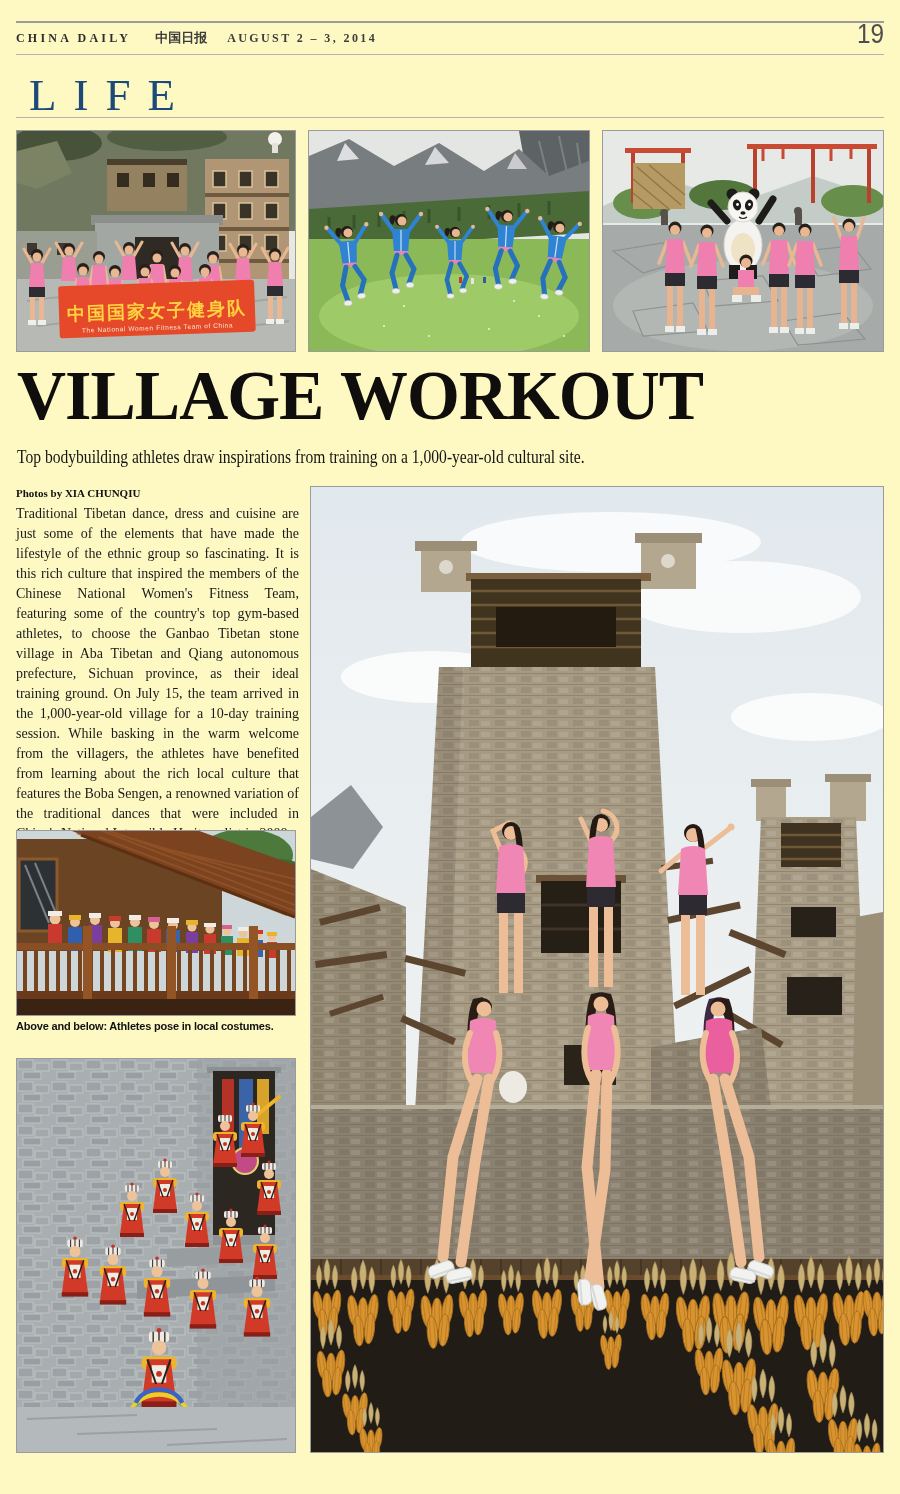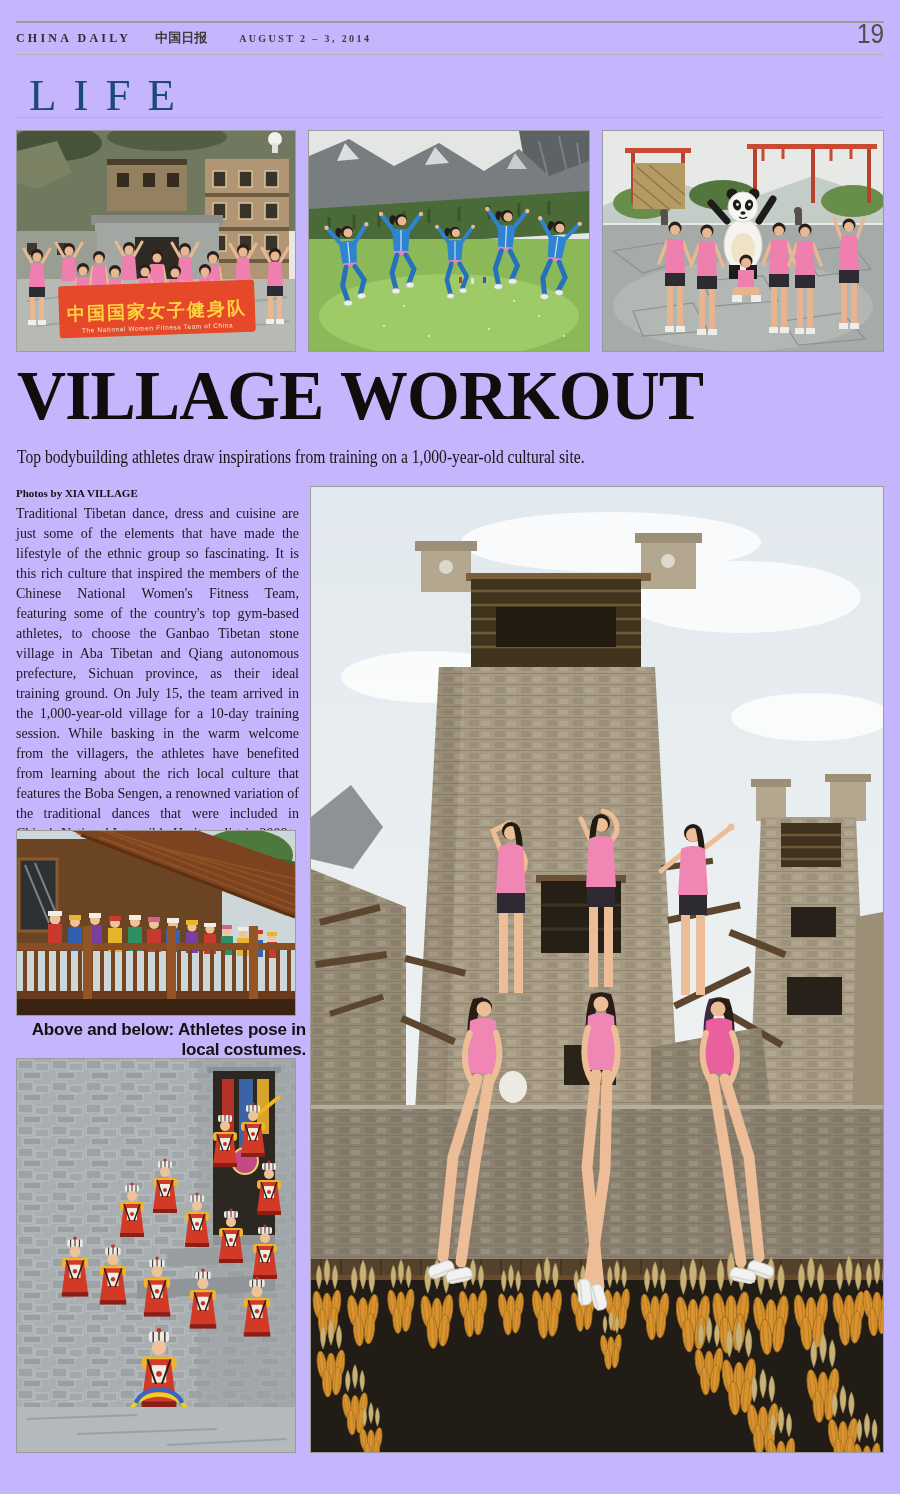--- a/index.html
+++ b/index.html
@@ -1,27 +1,27 @@
 <!DOCTYPE html>
 <html><head>
 <meta charset="utf-8">
 <style>
   html,body{margin:0;padding:0;background:#ffffff;}
-  .page{position:relative;width:900px;height:1494px;background:#c4b5fd;overflow:hidden;
+  .page{position:relative;width:900px;height:1494px;background:#fef9c3;overflow:hidden;
         font-family:"Liberation Serif",serif;}
   .rule{position:absolute;left:16px;width:868px;background:#b3b3b3;height:1px;}
   .rule-1{top:21px;height:2px;background:#9c9c9c;}
   .rule-2{top:54px;}
   .rule-3{top:117px;}
   .masthead{position:absolute;left:16px;top:29px;right:16px;height:24px;
             display:flex;align-items:baseline;}
   .paper-name{font-size:12px;letter-spacing:3.2px;color:#2e2e2e;font-weight:600;}
   .paper-cn{font-size:13px;font-weight:700;color:#3a3a3a;margin-left:24px;
             font-family:"Liberation Sans",sans-serif;}
-  .issue-date{font-size:10px;letter-spacing:2.4px;color:#3d3d3d;margin-left:32px;font-weight:600;}
+  .issue-date{font-size:12px;letter-spacing:2.4px;color:#3d3d3d;margin-left:20px;font-weight:600;}
   .page-number{position:absolute;right:0;top:-10px;font-family:"Liberation Sans",sans-serif;
                font-weight:400;font-size:27px;color:#4d4d4d;transform:scaleX(.9);transform-origin:right;}
   .section-title{position:absolute;left:18px;top:58px;margin:11px;font-weight:400;
                  font-size:45px;letter-spacing:17px;color:#1b4a7a;}
   .ph{position:absolute;overflow:hidden;border:1px solid #9b9b9b;background:#dddddd;margin:0;padding:0;}
   .ph svg{display:block;width:100%;height:100%;}
   .ph-1{left:16px;top:130px;width:278px;height:220px;}
   .ph-2{left:308px;top:130px;width:280px;height:220px;}
   .ph-3{left:602px;top:130px;width:280px;height:220px;}
   .ph-balcony{left:16px;top:830px;width:278px;height:184px;}
@@ -29,22 +29,22 @@
   .ph-main{left:310px;top:486px;width:572px;height:965px;}
   .headline{position:absolute;left:17px;top:356px;margin:0;color:#0f0e0c;
             font-size:70px;font-weight:700;letter-spacing:-1px;word-spacing:2px;
             white-space:nowrap;transform:scaleX(.97);transform-origin:left;}
   .standfirst{position:absolute;left:17px;top:446px;margin:0;color:#141414;
               font-size:19px;white-space:nowrap;transform:scaleX(.82);transform-origin:left;}
   .byline{position:absolute;left:16px;top:487px;margin:0;font-size:11px;font-weight:700;color:#111;}
   .body-text{position:absolute;left:16px;top:504px;width:283px;margin:0;
              font-size:14px;line-height:20px;text-align:justify;color:#1a1a1a;}
   .caption{position:absolute;left:16px;top:1020px;width:290px;margin:0;
-           font-family:"Liberation Sans",sans-serif;font-weight:700;font-size:17px;
-           letter-spacing:-.2px;color:#111;text-align:right;}
+           font-family:"Liberation Sans",sans-serif;font-weight:700;font-size:11px;
+           letter-spacing:-.2px;color:#111;}
   
   .banner-cn{font-family:"Liberation Sans",sans-serif;font-weight:700;font-size:18px;
              fill:#ffd23f;text-anchor:middle;letter-spacing:2px;}
   .banner-en{font-family:"Liberation Sans",sans-serif;font-size:6.5px;fill:#f6e7cd;
              text-anchor:middle;letter-spacing:.6px;}
 </style>
 </head>
 <body>
 
 <div class="page">
@@ -278,21 +278,21 @@
         <rect x="-8" y="7" width="16" height="18" fill="#ef7fae"></rect>
         <rect x="-13" y="24" width="26" height="8" fill="#e8b48f"></rect>
         <rect x="-14" y="32" width="10" height="7" fill="#eceeec"></rect>
           <rect x="5" y="32" width="10" height="7" fill="#eceeec"></rect>
       </g>
     </svg>
   </figure>
 
   <h1 class="headline">VILLAGE WORKOUT</h1>
   <p class="standfirst">Top bodybuilding athletes draw inspirations from training on a 1,000-year-old cultural site.</p>
-  <p class="byline">Photos by XIA VILLAGE</p>
+  <p class="byline">Photos by XIA CHUNQIU</p>
   <p class="body-text">Traditional Tibetan dance, dress and cuisine are just some of the elements that have made the lifestyle of the ethnic group so fascinating. It is this rich culture that inspired the members of the Chinese National Women's Fitness Team, featuring some of the country's top gym-based athletes, to choose the Ganbao Tibetan stone village in Aba Tibetan and Qiang autonomous prefecture, Sichuan province, as their ideal training ground. On July 15, the team arrived in the 1,000-year-old village for a 10-day training session. While basking in the warm welcome from the villagers, the athletes have benefited from learning about the rich local culture that features the Boba Sengen, a renowned variation of the traditional dances that were included in China's National Intangible Heritage list in 2008.</p>
 
   <figure class="ph ph-balcony">
     <svg viewBox="0 0 278 184" preserveAspectRatio="none">
       <rect width="278" height="184" fill="#cdd6d8"></rect>
       <ellipse cx="228" cy="24" rx="48" ry="26" fill="#4d7a3c"></ellipse>
       <ellipse cx="262" cy="46" rx="30" ry="18" fill="#41682f"></ellipse>
       <rect x="0" y="8" width="205" height="112" fill="#6b4423"></rect>
       <rect x="2" y="28" width="38" height="72" fill="#2e3134" stroke="#8a5a2e" stroke-width="3"></rect>
       <path d="M8,34 L32,92 M18,32 L38,80" stroke="#aab8bd" stroke-width="2" opacity=".6"></path>

